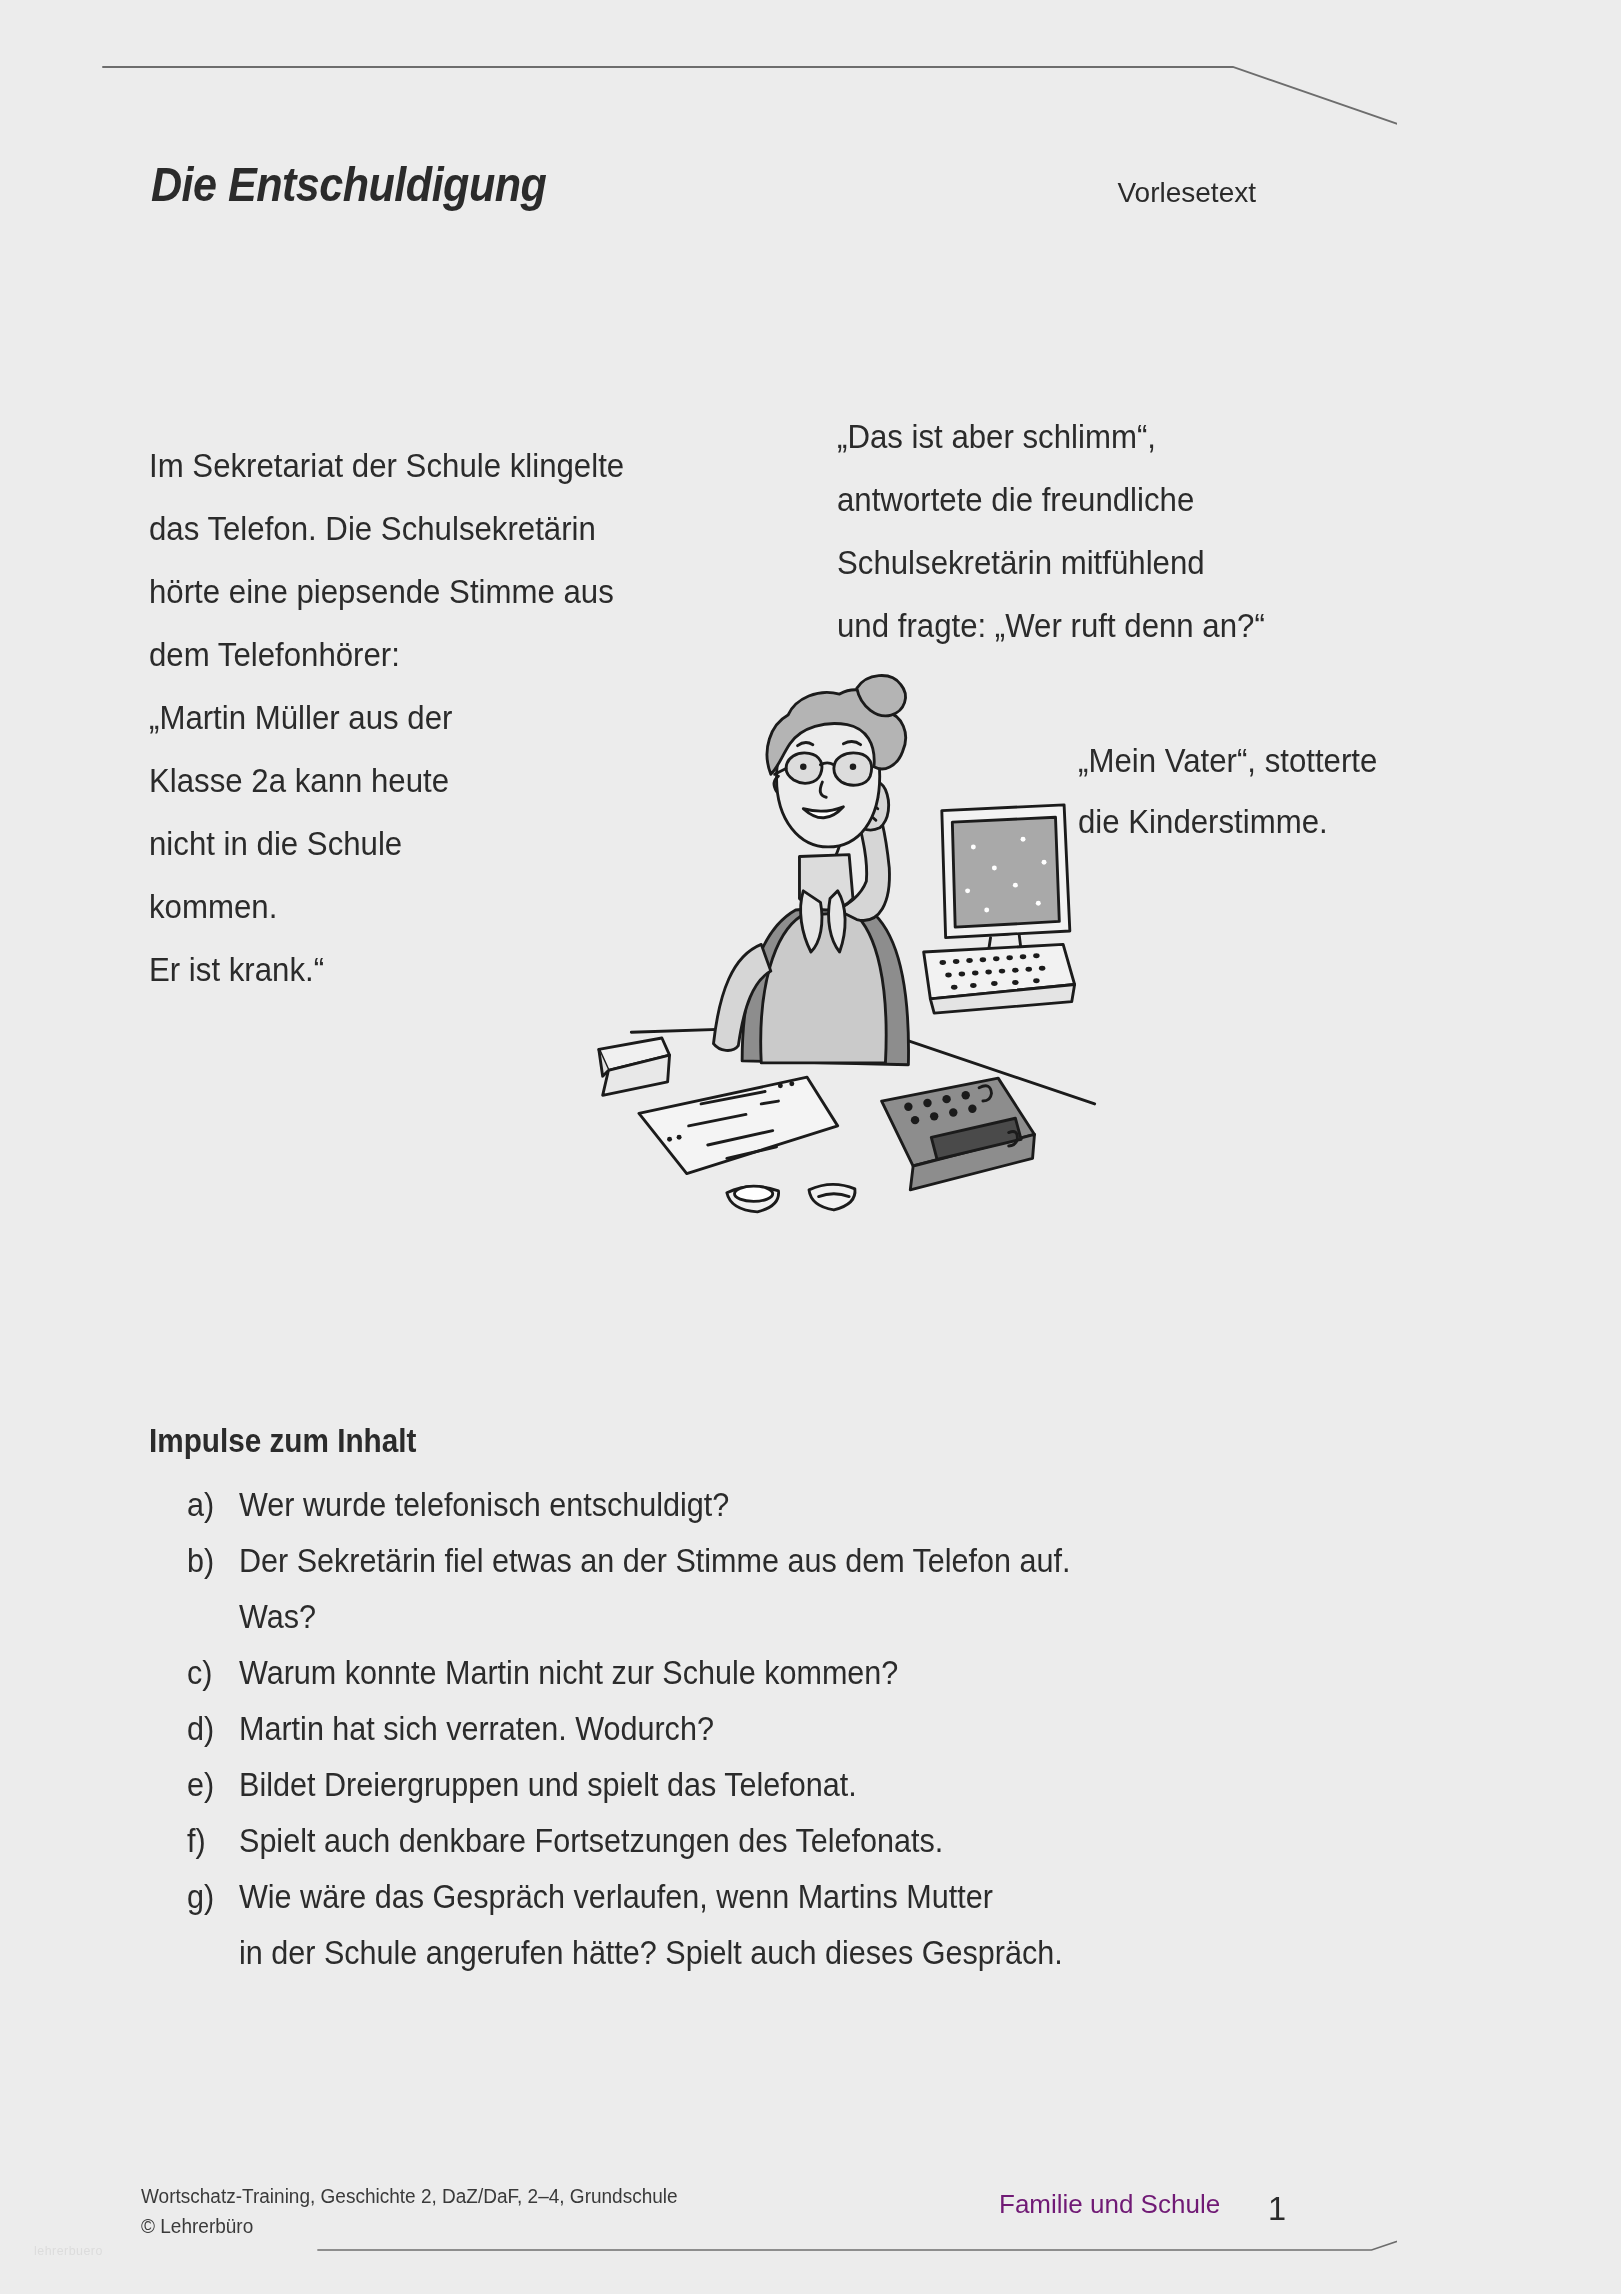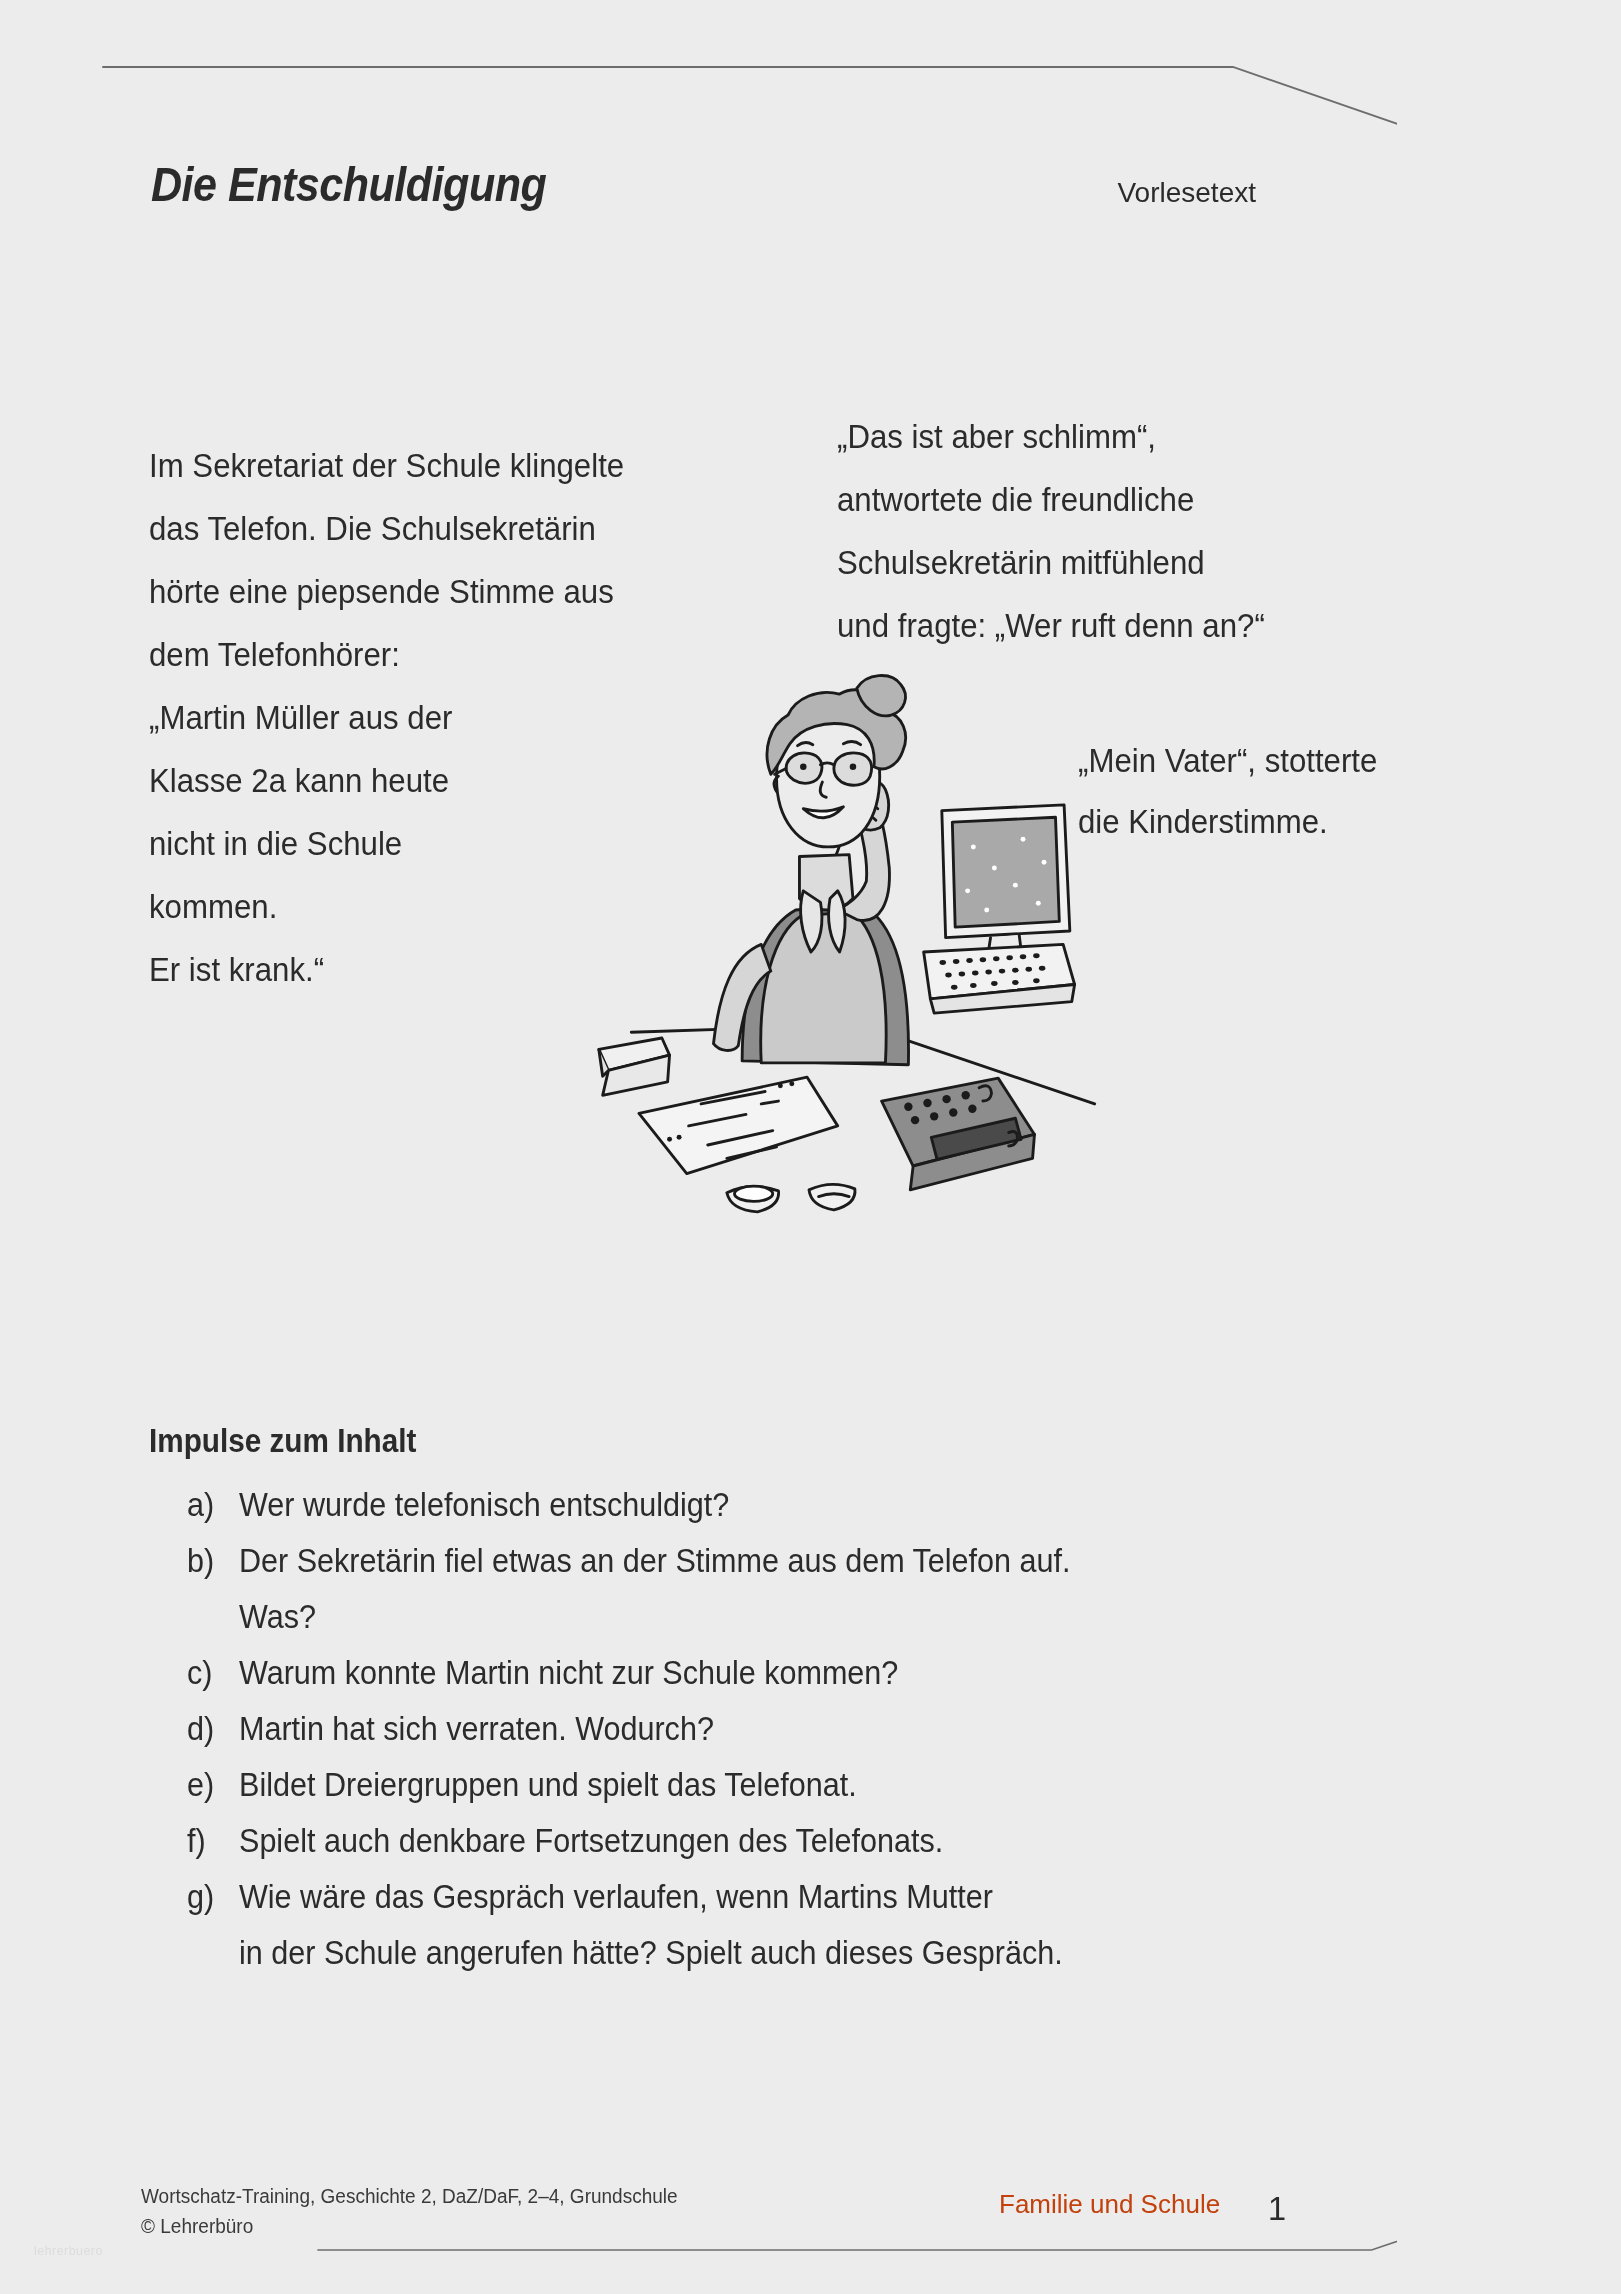--- a/index.html
+++ b/index.html
@@ -151,21 +151,21 @@
     color: #3a3a3a;
     transform: scaleX(0.97);
     transform-origin: left top;
   }
   .footer-source span { display: block; white-space: nowrap; }
   .footer-topic {
     position: absolute;
     left: 999px;
     top: 2189px;
     font-size: 26px;
-    color: #c2410c;
+    color: #701a75;
     white-space: nowrap;
   }
   .footer-page {
     position: absolute;
     right: 111px;
     top: 2191px;
     font-size: 32.5px;
     color: #2b2b2b;
   }
   .watermark {

